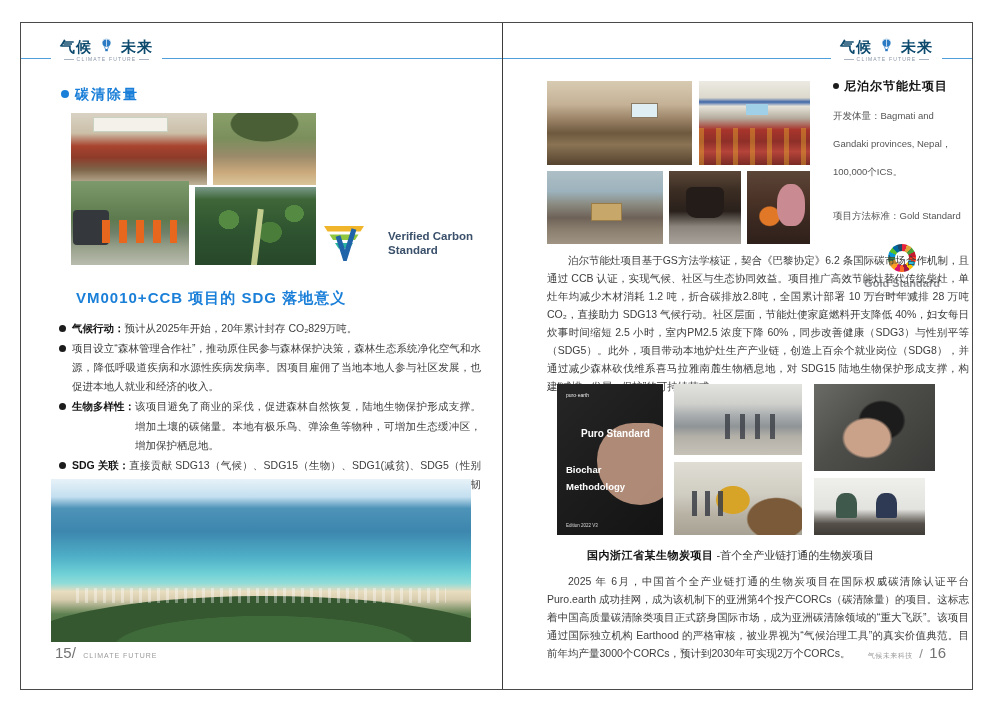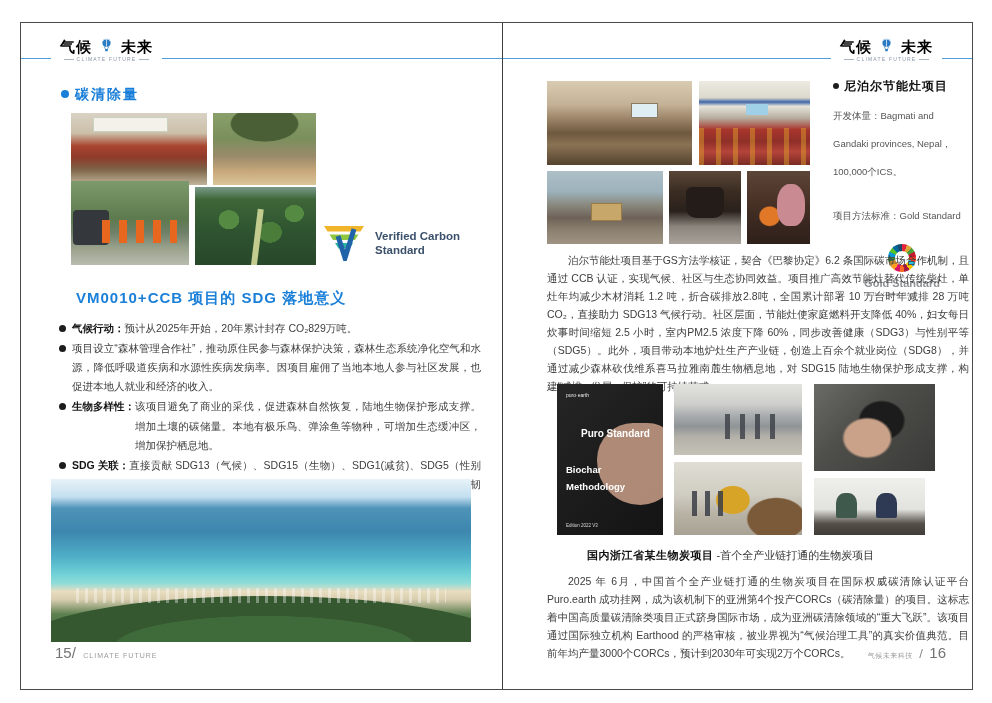--- a/index.html
+++ b/index.html
@@ -7,21 +7,21 @@
   .spread{position:absolute;left:20px;top:22px;width:951px;height:666px;border:1px solid #4a4a4a;background:#fff;}
   .rule-blue{position:absolute;left:0;right:0;top:35px;height:1px;background:#4f9fdd;}
   .spine{position:absolute;left:481px;top:0;bottom:0;width:1px;background:#3c3c3c;}
   .page{position:absolute;top:0;bottom:0;}
   .page-left{left:0;width:481px;}
   .page-right{left:482px;width:469px;}
 
   
   .logo{position:absolute;background:#fff;padding:1px 9px;text-align:center;z-index:5;}
   .logo-main{display:flex;align-items:center;justify-content:center;gap:9px;
-    color:#000000;font-weight:bold;font-size:15px;letter-spacing:1px;line-height:1;}
+    color:#0c4a6e;font-weight:bold;font-size:15px;letter-spacing:1px;line-height:1;}
   .logo-sub{margin-top:2px;display:flex;align-items:center;justify-content:center;gap:3px;
     font-size:5px;color:#8a97a8;letter-spacing:1.2px;}
   .logo-sub .dash{width:10px;height:1px;background:#aab4c0;}
   .logo-l{left:30px;top:14px;}
   .logo-r{right:30px;top:14px;}
 
   
   .dot-blue{display:inline-block;width:8px;height:8px;border-radius:50%;background:#1a7fd8;margin-right:6px;vertical-align:1px;}
   .dot-black{display:inline-block;width:6px;height:6px;border-radius:50%;background:#1c1c1c;margin-right:5px;vertical-align:1px;}
   .ph{position:absolute;overflow:hidden;background-size:cover;}
@@ -45,21 +45,21 @@
     background:radial-gradient(14% 20% at 28% 42%,#548a42 0 60%,rgba(0,0,0,0) 62%),
       radial-gradient(16% 22% at 62% 58%,#4a7c3a 0 60%,rgba(0,0,0,0) 62%),
       radial-gradient(13% 18% at 82% 34%,#548a42 0 60%,rgba(0,0,0,0) 62%),
       linear-gradient(180deg,#7a9a8a 0%,#3e6638 16%,#2f5430 55%,#27482a 100%);}
   .ph-forest:before{left:49%;top:28%;width:5%;height:80%;background:#c2cc8e;transform:rotate(7deg);}
 
   .proj1{position:absolute;left:298px;top:88px;width:168px;}
   .proj1-title{font-size:11px;font-weight:bold;color:#111;}
   .proj1-area{margin-top:9px;font-size:9.5px;color:#555;}
 
-  .vcs{position:absolute;left:300px;top:200px;display:flex;align-items:center;gap:8px;}
+  .vcs{position:absolute;left:300px;top:200px;display:flex;align-items:center;gap:21px;}
   .vcs-text{font-size:11.5px;font-weight:bold;color:#3a506b;line-height:1.2;}
 
   .sdg-h{position:absolute;left:55px;top:266px;font-size:15px;font-weight:bold;color:#1a7fd8;letter-spacing:1px;}
 
   .bullets{position:absolute;left:38px;top:296px;width:422px;font-size:10.5px;color:#3d3d3d;}
   .bullet{display:flex;line-height:1.82;margin-bottom:1px;}
   .b-dot{flex:none;width:7px;height:7px;border-radius:50%;background:#1c1c1c;margin:6px 6px 0 0;}
   .b-label{font-weight:bold;color:#151515;white-space:nowrap;}
   .b-text{flex:1;text-align:justify;}
 

